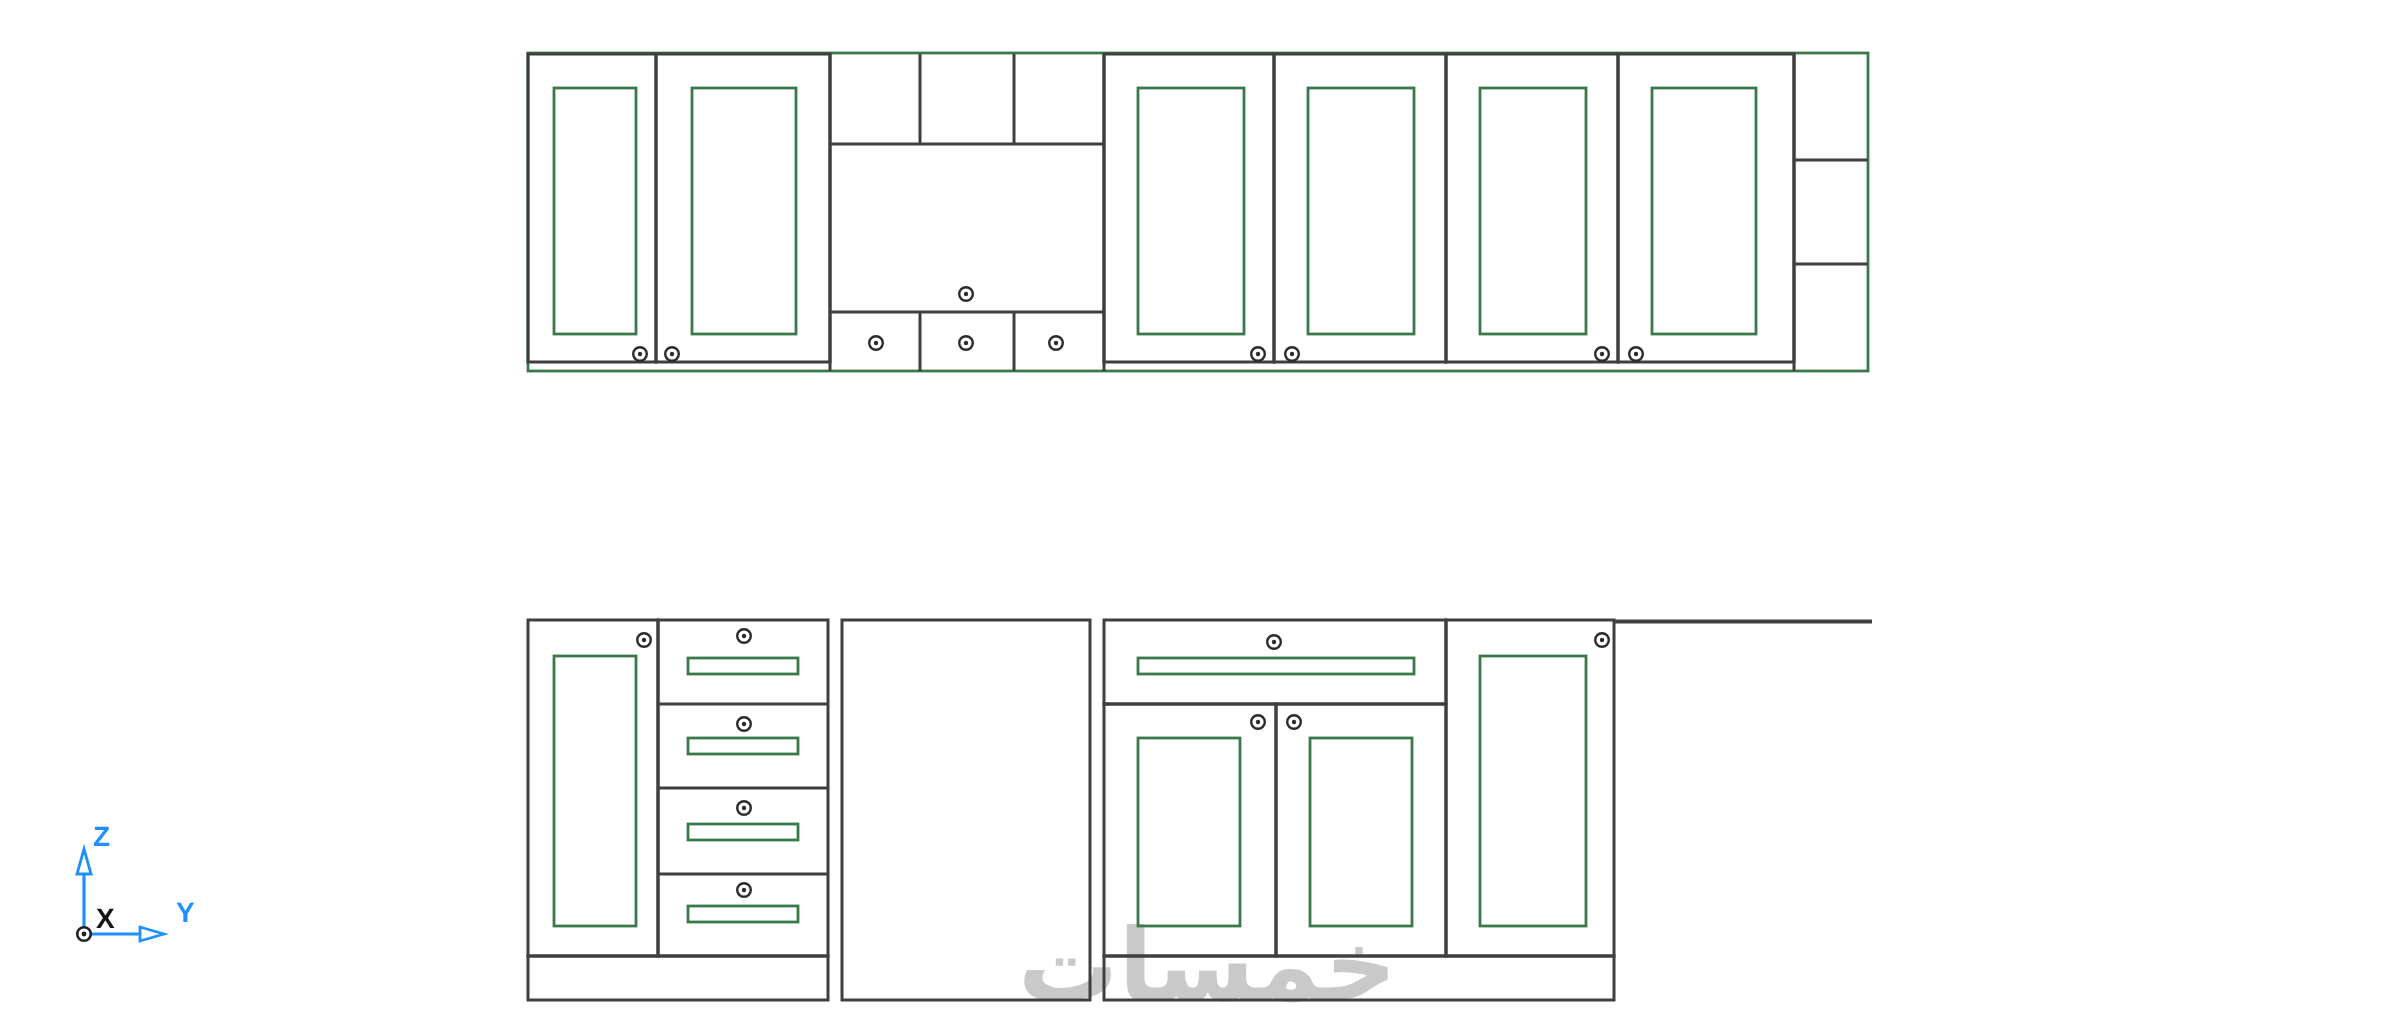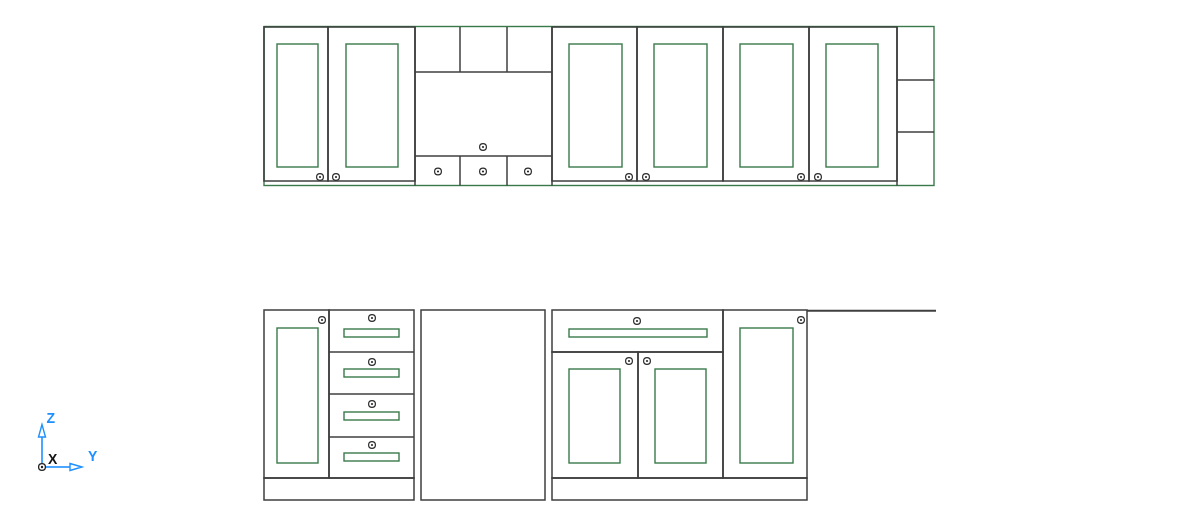--- a/index.html
+++ b/index.html
@@ -19,20 +19,21 @@
   svg#drawing .axis-label-x{fill:var(--xblk,#151515);font:bold 14px "Liberation Sans",sans-serif;stroke:none;}
   svg#drawing .origin-ring{fill:#ffffff;stroke:#222222;stroke-width:1.3;}
   svg#drawing .origin-dot{fill:#222222;stroke:none;}
   svg#drawing .counter{stroke-width:2;}
 </style>
 </head>
 <body style="background: rgb(255, 255, 255);">
 
 <div id="canvas">
 
+  <div id="watermark">خمسات</div>
 
   <svg id="drawing" width="1200" height="510" viewBox="0 0 1200 510" xmlns="http://www.w3.org/2000/svg">
 
     <g>
 
       <rect class="green" x="264" y="26.5" width="670" height="159"></rect>
 
       <rect x="264" y="27" width="64" height="154"></rect>
       <rect class="green" x="277" y="44" width="41" height="123"></rect>
       <rect x="328" y="27" width="87" height="154"></rect>

